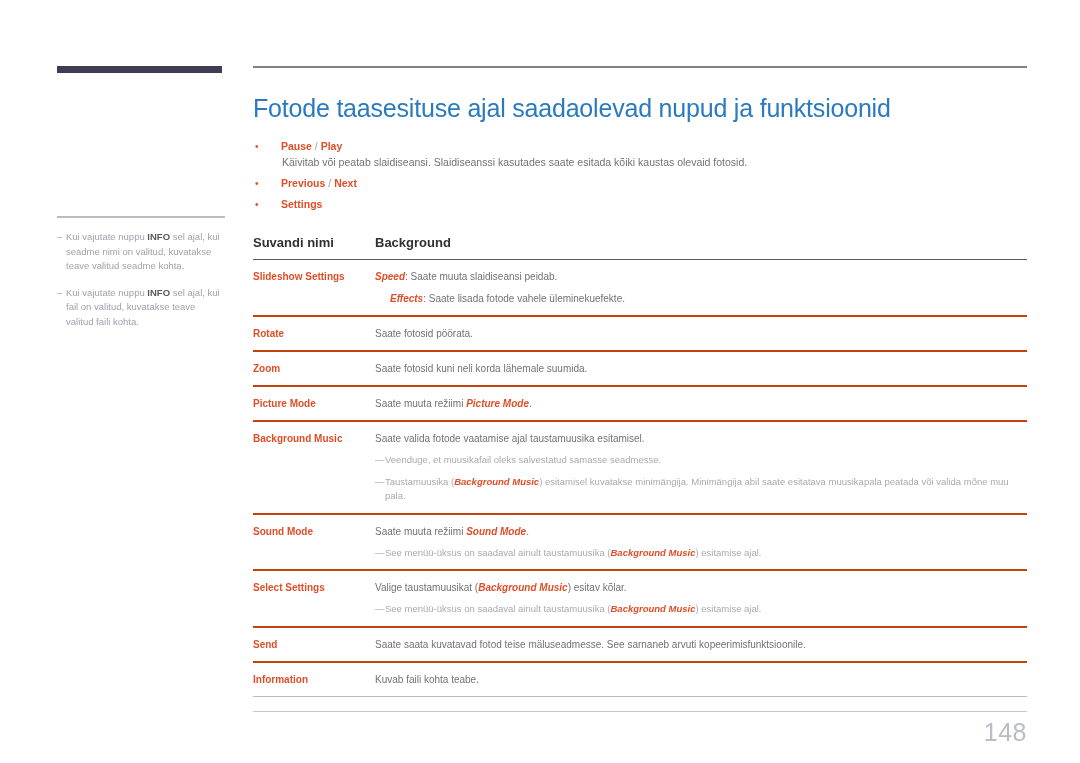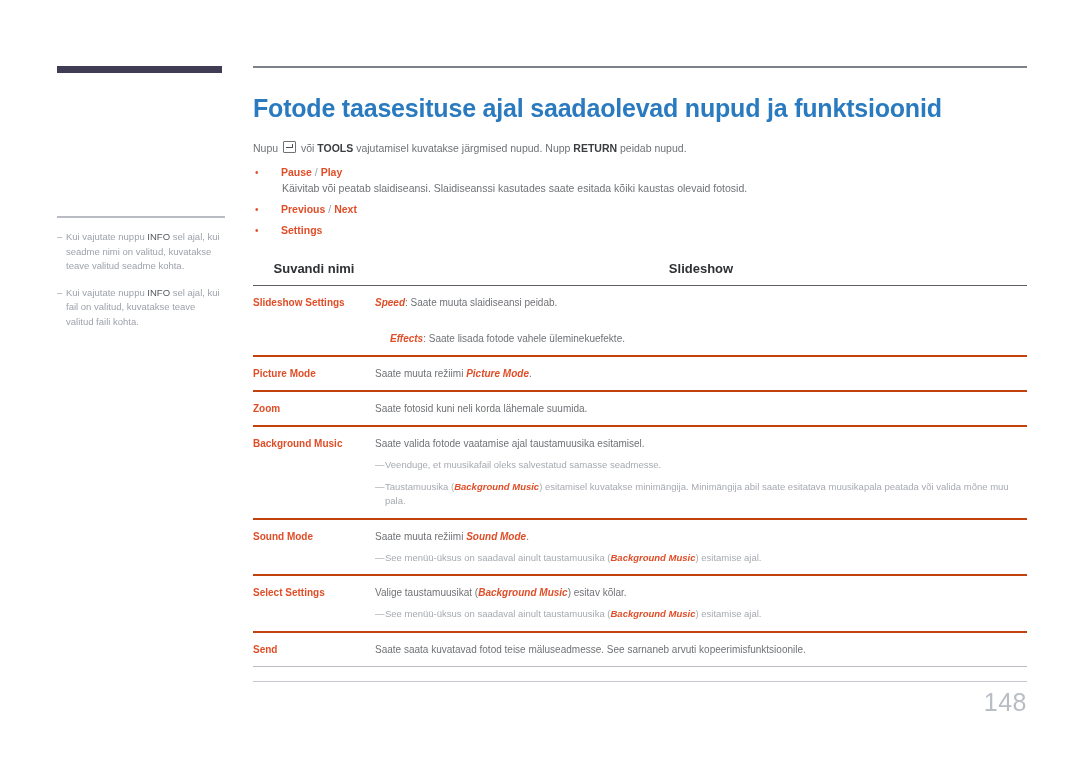--- a/index.html
+++ b/index.html
@@ -52,40 +52,40 @@
     width: 9px;
     color: #9ea2ab;
     font-size: 9.5px;
     line-height: 14.5px;
   }
   .side-note .txt {
     flex: 1 1 auto;
   }
   .side-note b {
     color: #55585e;
-    font-weight: normal;
+    font-weight: bold;
   }
 
   
   .content {
     position: absolute;
     left: 253px;
     top: 66px;
     width: 774px;
   }
   .top-rule {
     width: 774px;
     height: 2px;
     background: #7d8288;
   }
   h1.title {
     margin: 25px 0 16px 0;
     font-size: 25px;
     line-height: 30px;
-    font-weight: bold;
+    font-weight: normal;
     color: #2a7ac0;
     letter-spacing: -0.2px;
   }
   .intro {
     margin-top: 18px;
     font-size: 10.5px;
     line-height: 15px;
     color: #6f7276;
   }
   .intro b { color: #3b3d41; font-weight: bold; }
@@ -159,21 +159,21 @@
   
   table.opts {
     margin-top: 23px;
     width: 774px;
     border-collapse: collapse;
     table-layout: fixed;
   }
   table.opts col.c1 { width: 122px; }
   table.opts col.c2 { width: 652px; }
   table.opts th {
-    text-align: center;
+    text-align: left;
     font-size: 13px;
     font-weight: bold;
     color: #2e3034;
     padding: 0 0 9px 0;
     vertical-align: bottom;
   }
   table.opts thead tr th { border-bottom: 1.6px solid #5c6066; }
   table.opts td {
     vertical-align: top;
     padding: 9px 0 9px 0;
@@ -183,21 +183,21 @@
   }
   table.opts tr:last-child td { border-bottom: 1px solid #b9bcc2; }
   td.name {
     color: #e04e28;
     font-weight: bold;
     font-size: 10.5px;
     padding-right: 8px;
   }
   td.desc { color: #6f7276; }
   td.desc .line { margin: 0 0 0 0; }
-  td.desc .line + .line { margin-top: 21px; padding-left: 15px; }
+  td.desc .line + .line { margin-top: 7px; padding-left: 15px; }
   td.desc b.hl { color: #e04e28; font-weight: bold; font-style: italic; }
   td.desc .sub {
     display: flex;
     margin-top: 7px;
     color: #a6aab0;
     font-size: 9.5px;
     line-height: 14.5px;
   }
   td.desc .sub .dash {
     flex: 0 0 auto;
@@ -242,23 +242,20 @@
         </div>
       </div>
   </div>
 
   <div class="content">
 
     <div class="top-rule"></div>
 
     <h1 class="title">Fotode taasesituse ajal saadaolevad nupud ja funktsioonid</h1>
 
-    <div class="intro">
-      <span>Nupu </span><span class="key-icon"></span><span> või </span><b>TOOLS</b><span> vajutamisel kuvatakse järgmised nupud. Nupp </span><b>RETURN</b><span> peidab nupud.</span>
-    </div>
 
     <div class="bullets" id="bullet-list">
         <div class="bullet-item">
           <div class="bullet-head">
             <span class="bullet-dot">•</span>
             <span class="bullet-title"><span>Pause</span><span class="sep"> / </span><span>Play</span></span>
           </div>
           <div class="bullet-desc">Käivitab või peatab slaidiseansi. Slaidiseanssi kasutades saate esitada kõiki kaustas olevaid fotosid.</div>
         </div>
         <div class="bullet-item">
@@ -276,41 +273,47 @@
       </div>
 
     <table class="opts">
       <colgroup>
           <col class="c1">
           <col class="c2">
         </colgroup>
       <thead>
         <tr>
           <th>Suvandi nimi</th>
-          <th>Slideshow</th>
+          <th>Background</th>
         </tr>
       </thead>
       <tbody id="table-body">
           <tr>
             <td class="name">Slideshow Settings</td>
             <td class="desc">
               <div class="line"><b class="hl">Speed</b><span>: Saate muuta slaidiseansi peidab.</span></div>
               <div class="line"><b class="hl">Effects</b><span>: Saate lisada fotode vahele üleminekuefekte.</span></div>
             </td>
           </tr>
           <tr>
+            <td class="name">Rotate</td>
+            <td class="desc">
+              <div class="line"><span>Saate fotosid pöörata.</span></div>
+            </td>
+          </tr>
+          <tr>
+            <td class="name">Zoom</td>
+            <td class="desc">
+              <div class="line"><span>Saate fotosid kuni neli korda lähemale suumida.</span></div>
+            </td>
+          </tr>
+          <tr>
             <td class="name">Picture Mode</td>
             <td class="desc">
               <div class="line"><span>Saate muuta režiimi </span><b class="hl">Picture Mode</b><span>.</span></div>
-            </td>
-          </tr>
-          <tr>
-            <td class="name">Zoom</td>
-            <td class="desc">
-              <div class="line"><span>Saate fotosid kuni neli korda lähemale suumida.</span></div>
             </td>
           </tr>
           <tr>
             <td class="name">Background Music</td>
             <td class="desc">
               <div class="line"><span>Saate valida fotode vaatamise ajal taustamuusika esitamisel.</span></div>
               <div class="sub">
                 <span class="dash">—</span>
                 <span class="stxt"><span>Veenduge, et muusikafail oleks salvestatud samasse seadmesse.</span></span>
               </div>
@@ -339,20 +342,26 @@
                 <span class="stxt"><span>See menüü-üksus on saadaval ainult taustamuusika (</span><b class="hl">Background Music</b><span>) esitamise ajal.</span></span>
               </div>
             </td>
           </tr>
           <tr>
             <td class="name">Send</td>
             <td class="desc">
               <div class="line"><span>Saate saata kuvatavad fotod teise mäluseadmesse. See sarnaneb arvuti kopeerimisfunktsioonile.</span></div>
             </td>
           </tr>
+          <tr>
+            <td class="name">Information</td>
+            <td class="desc">
+              <div class="line"><span>Kuvab faili kohta teabe.</span></div>
+            </td>
+          </tr>
         </tbody>
     </table>
 
     <div class="footer-rule"></div>
     <div class="page-num">148</div>
 
   </div>
 </div>
 
 </body></html>

